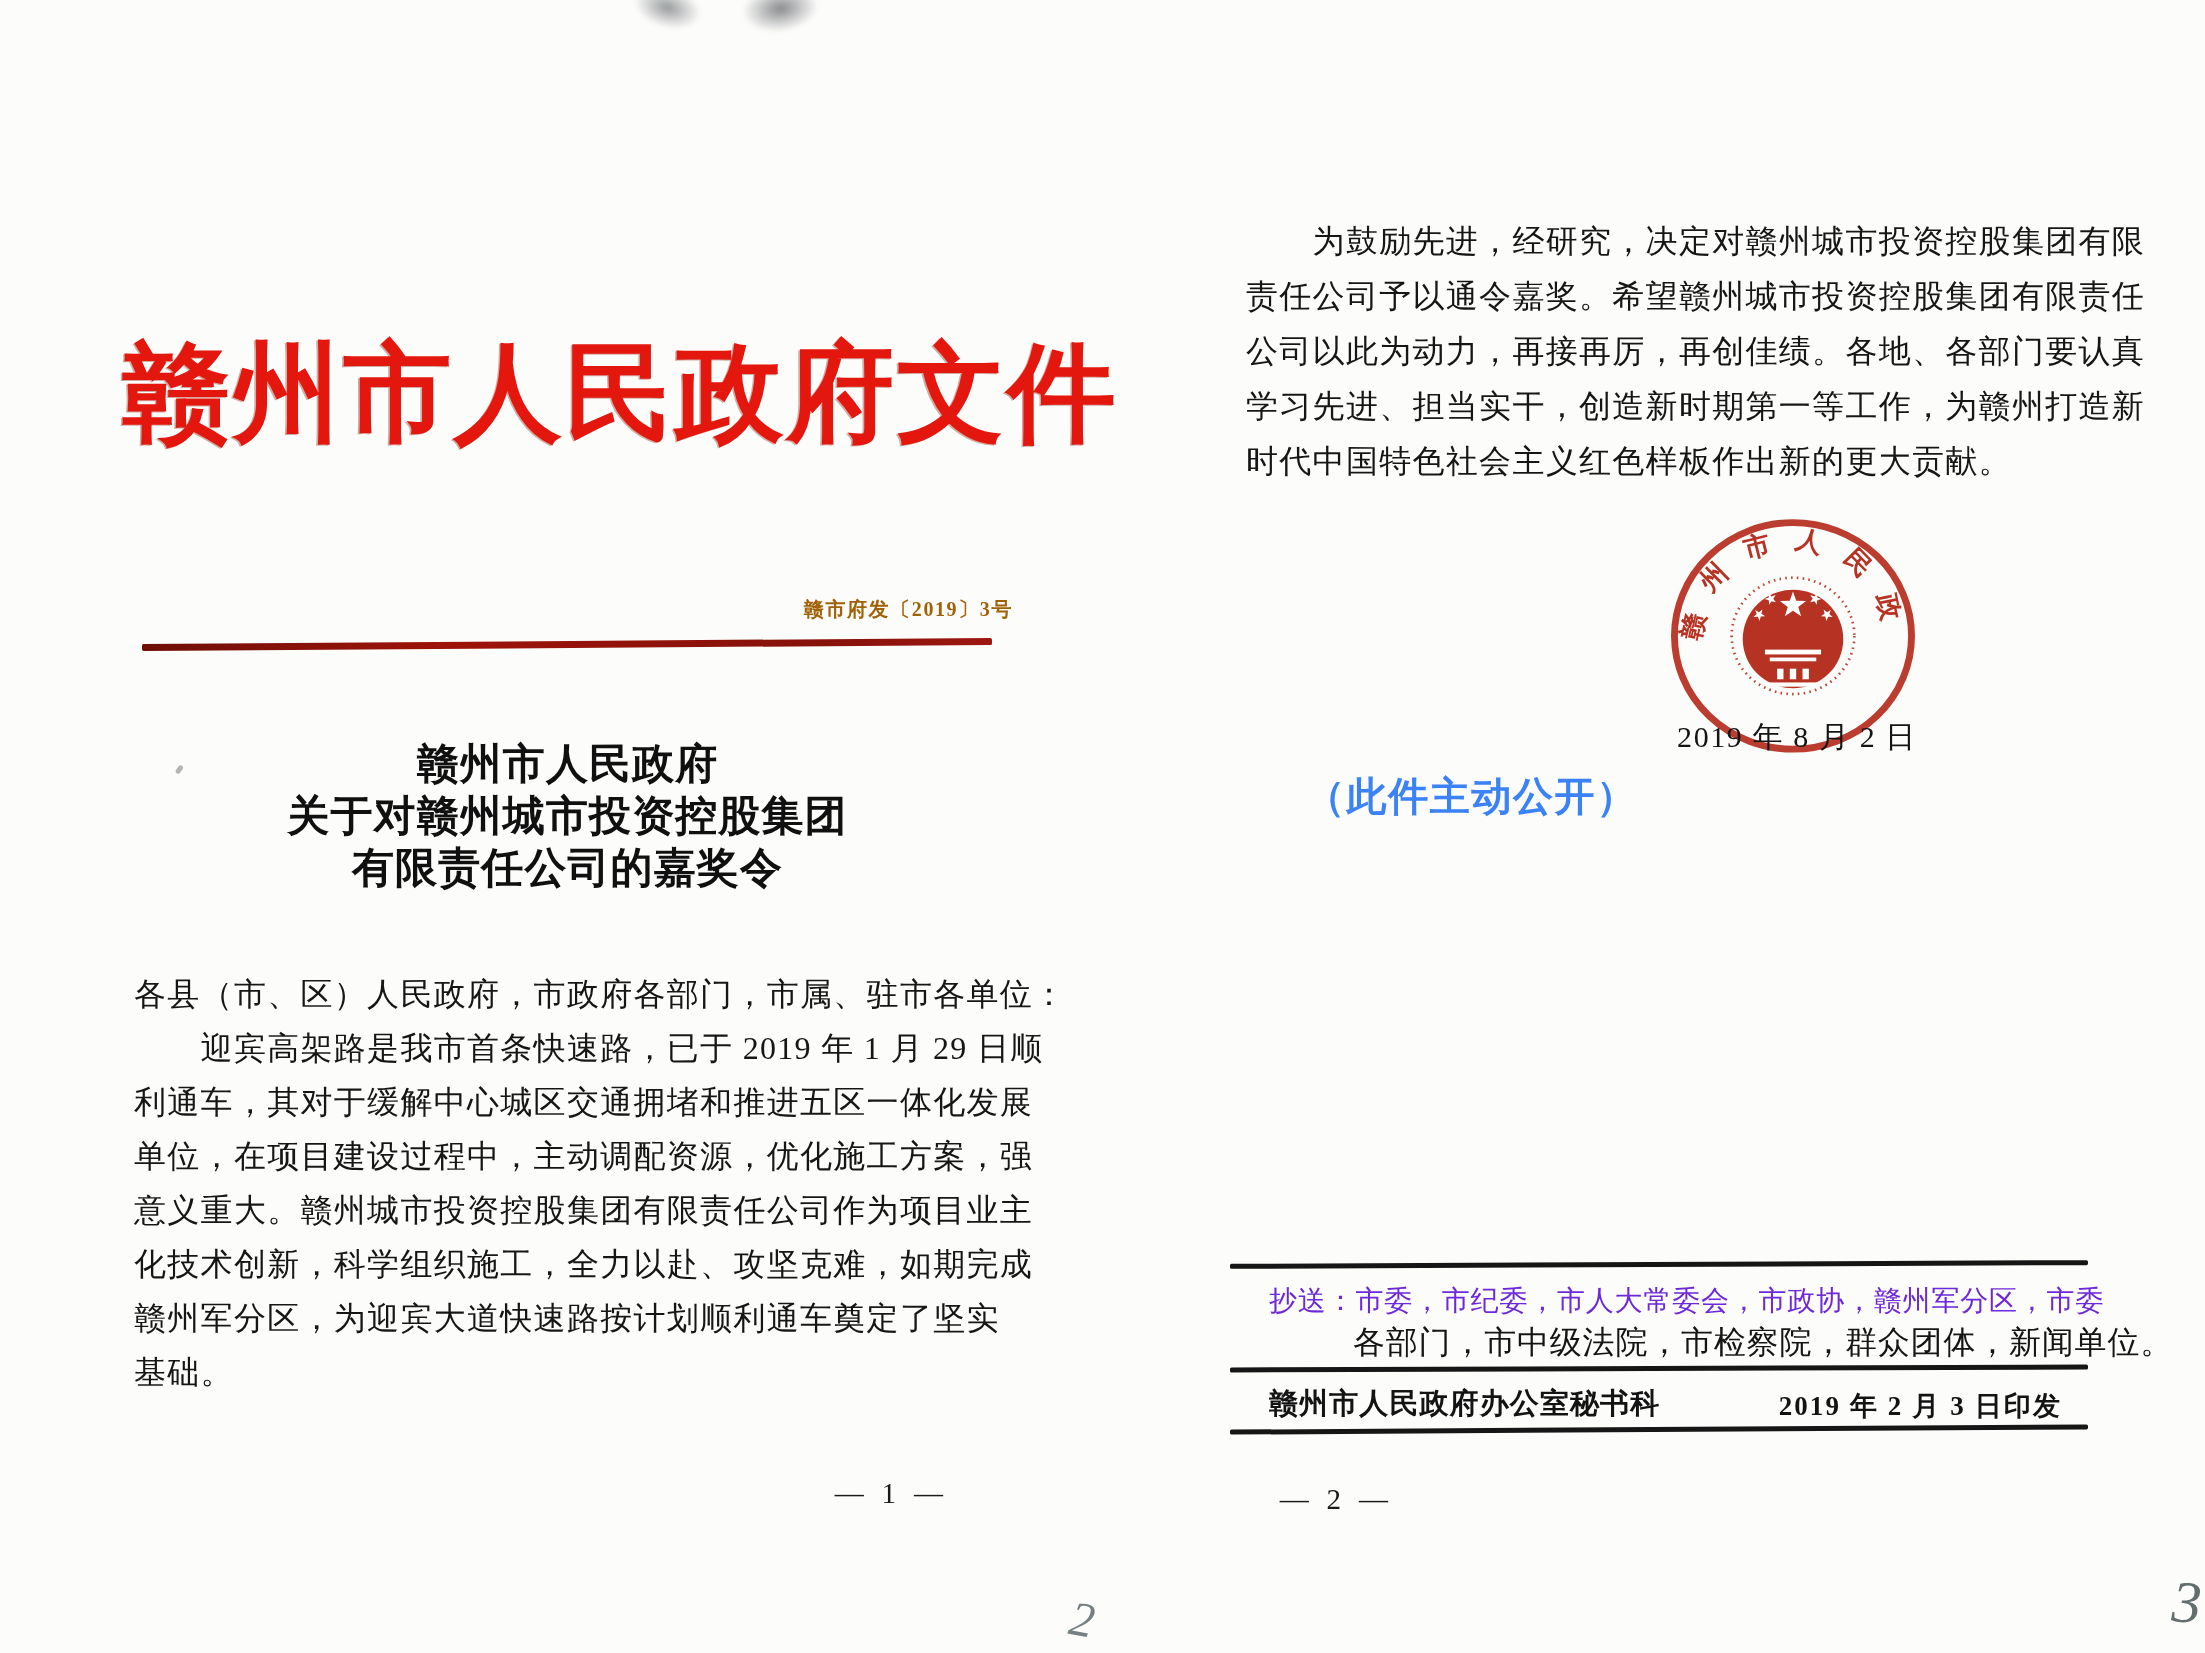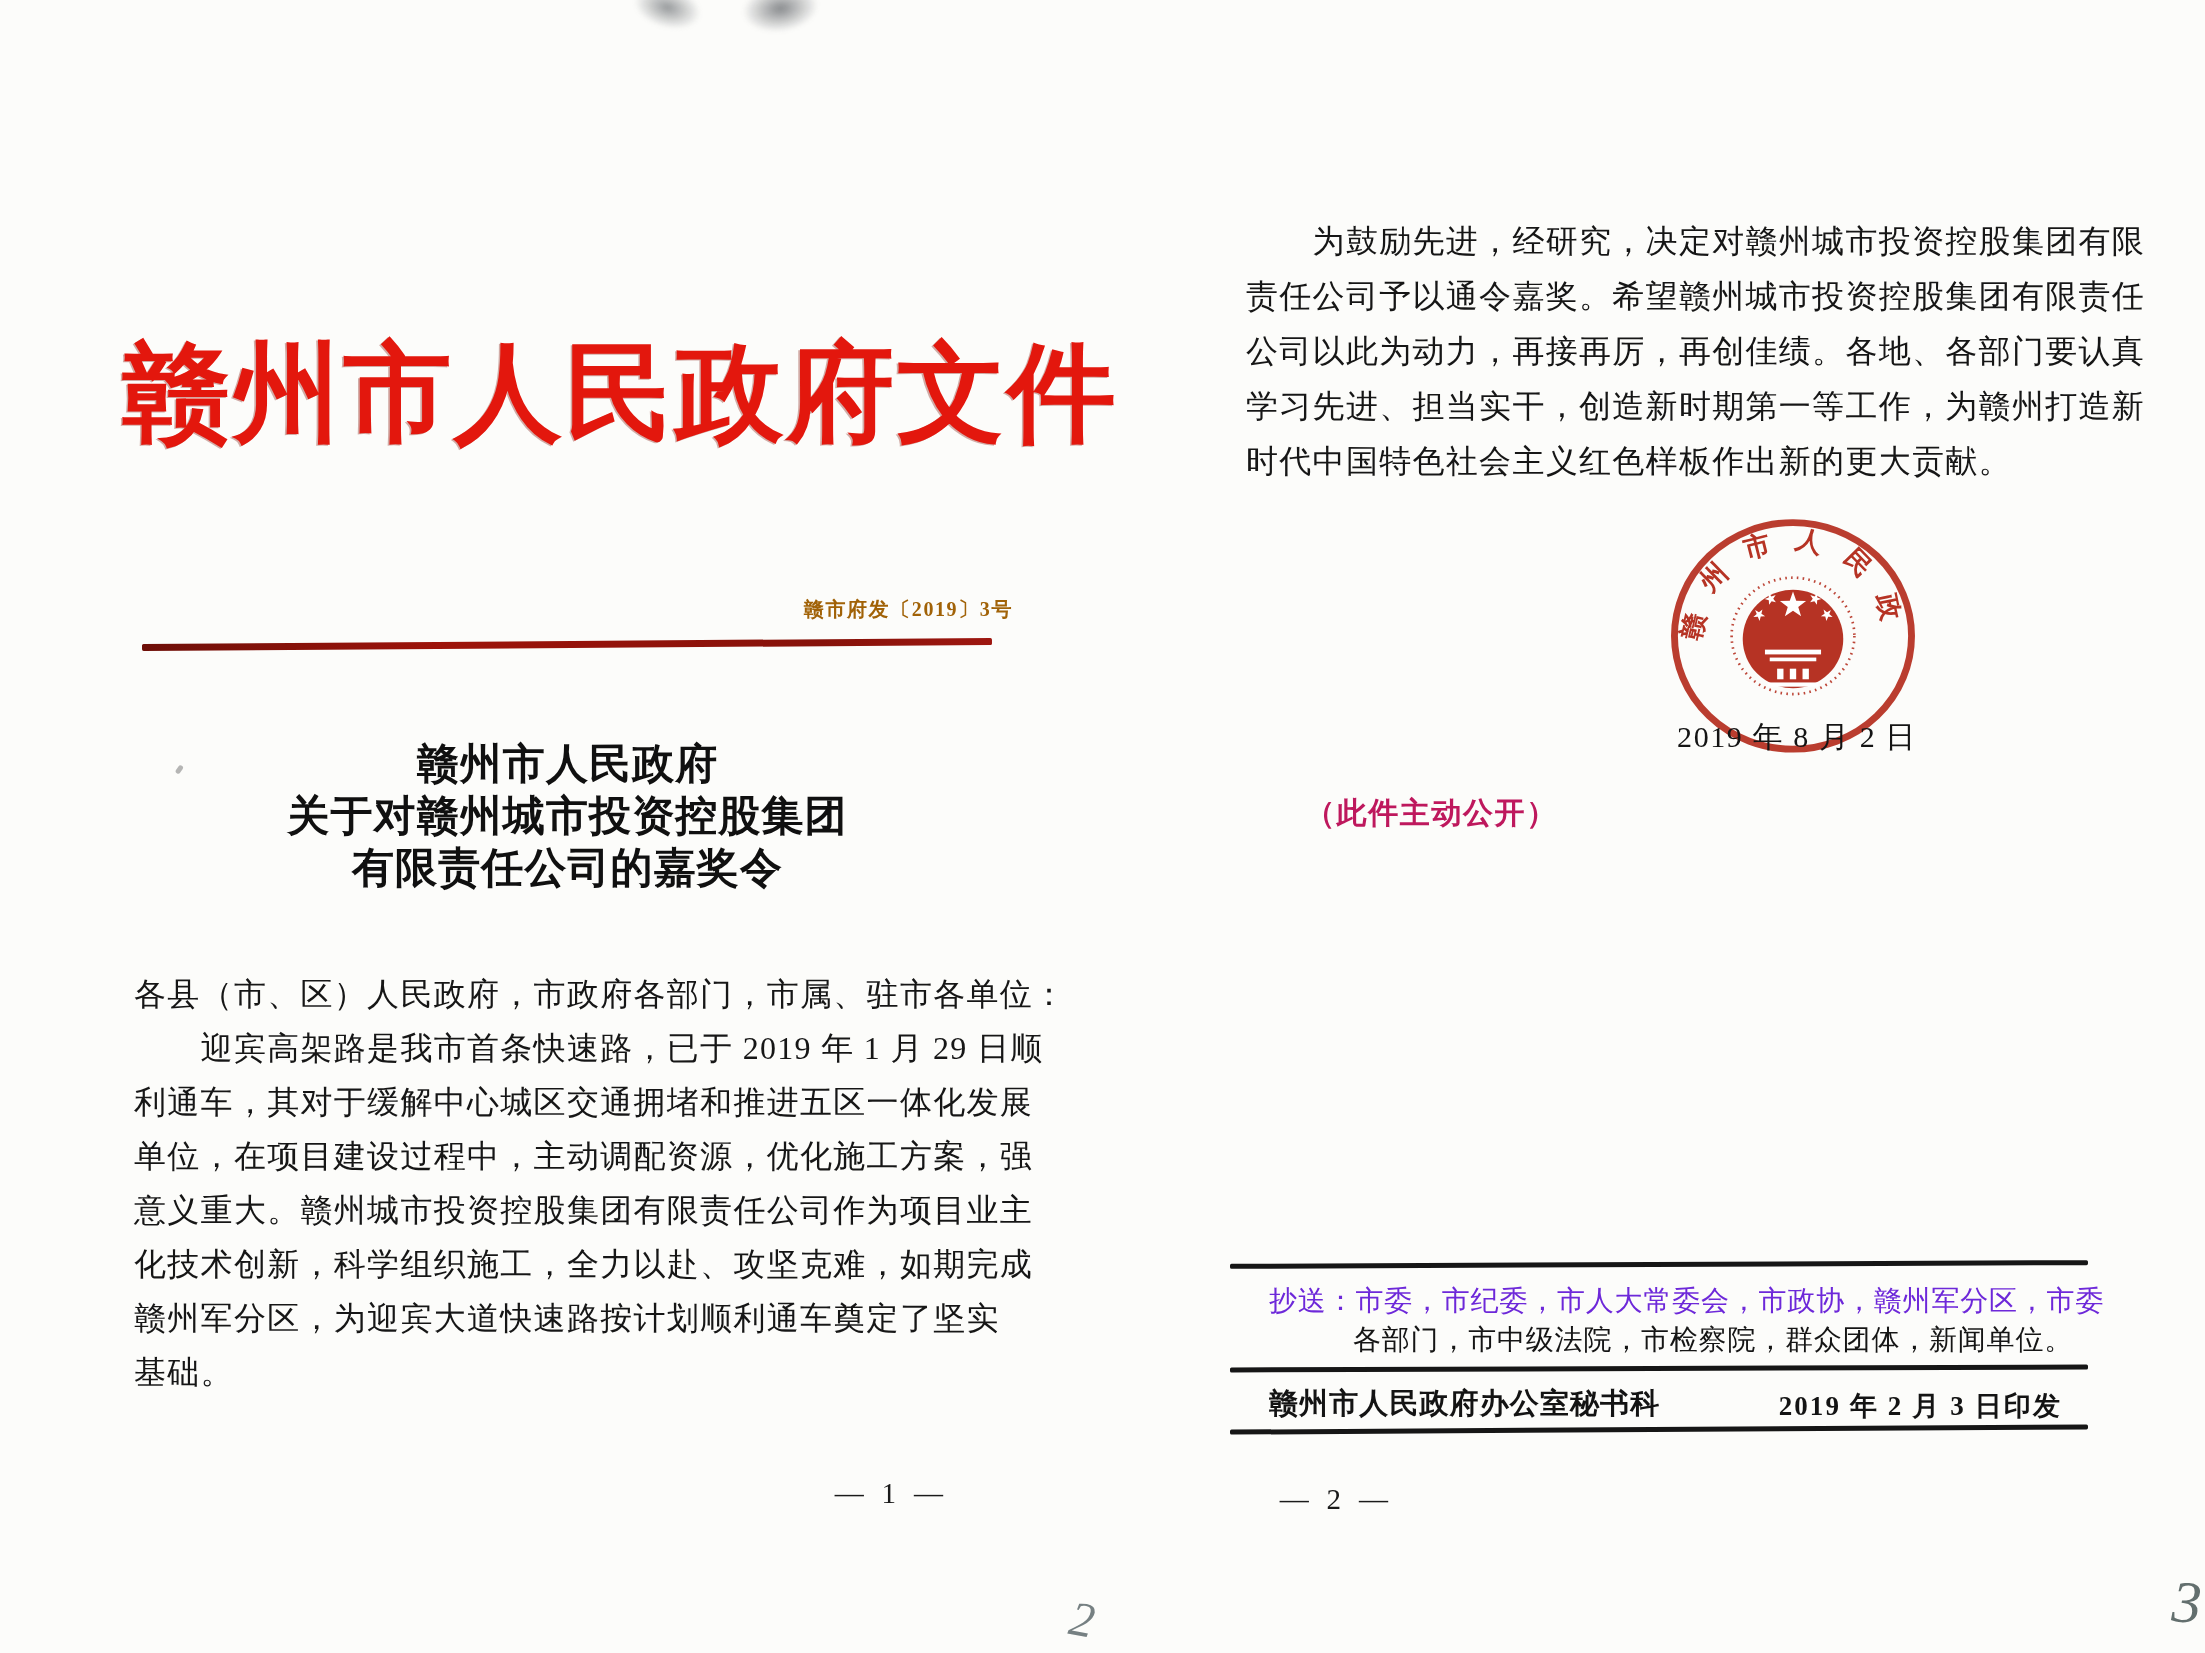--- a/index.html
+++ b/index.html
@@ -49,30 +49,30 @@
   .p2-body{
     left:1246px;top:214px;width:891px;
     font-size:32px;line-height:55px;letter-spacing:1.3px;color:#161616;
   }
   .p2-seal{left:1666px;top:516px;width:254px;height:244px;}
   .p2-sealdate{
     left:1646px;top:717px;width:302px;text-align:center;
     font-size:30px;letter-spacing:1.6px;color:#141414;z-index:5;
   }
   .p2-disclosure{
-    left:1305px;top:793px;font-size:30px;font-weight:600;letter-spacing:1.6px;color:#be185d;
+    left:1305px;top:769px;font-size:40px;font-weight:600;letter-spacing:1.6px;color:#3b82f6;
   }
   .box-rule{
     left:1230px;width:858px;height:5.3px;background:#161616;border-radius:1.6px;
   }
   .rule-a{top:1262px;transform:rotate(-0.25deg);}
   .rule-b{top:1366px;transform:rotate(-0.2deg);}
   .rule-c{top:1427px;transform:rotate(-0.35deg);}
   .p2-cc1{left:1269px;top:1282px;font-size:28px;letter-spacing:0.8px;color:#6d28d9;}
-  .p2-cc2{left:1353px;top:1321px;font-size:28px;letter-spacing:0.8px;color:#151515;}
+  .p2-cc2{left:1353px;top:1321px;font-size:32px;letter-spacing:0.8px;color:#151515;}
   .p2-issuer{left:1269px;top:1384px;font-size:29px;font-weight:700;letter-spacing:1.1px;color:#131313;}
   .p2-printdate{left:1765px;top:1388px;width:297px;text-align:right;font-size:27px;font-weight:700;letter-spacing:2.1px;color:#131313;}
   .p2-pagenum{
     left:1270px;top:1483px;width:133px;text-align:center;
     font-size:29px;letter-spacing:5.3px;color:#1a1a1a;
   }
 
   
   .smudge1{
     left:633px;top:-13.3px;width:69px;height:41px;

